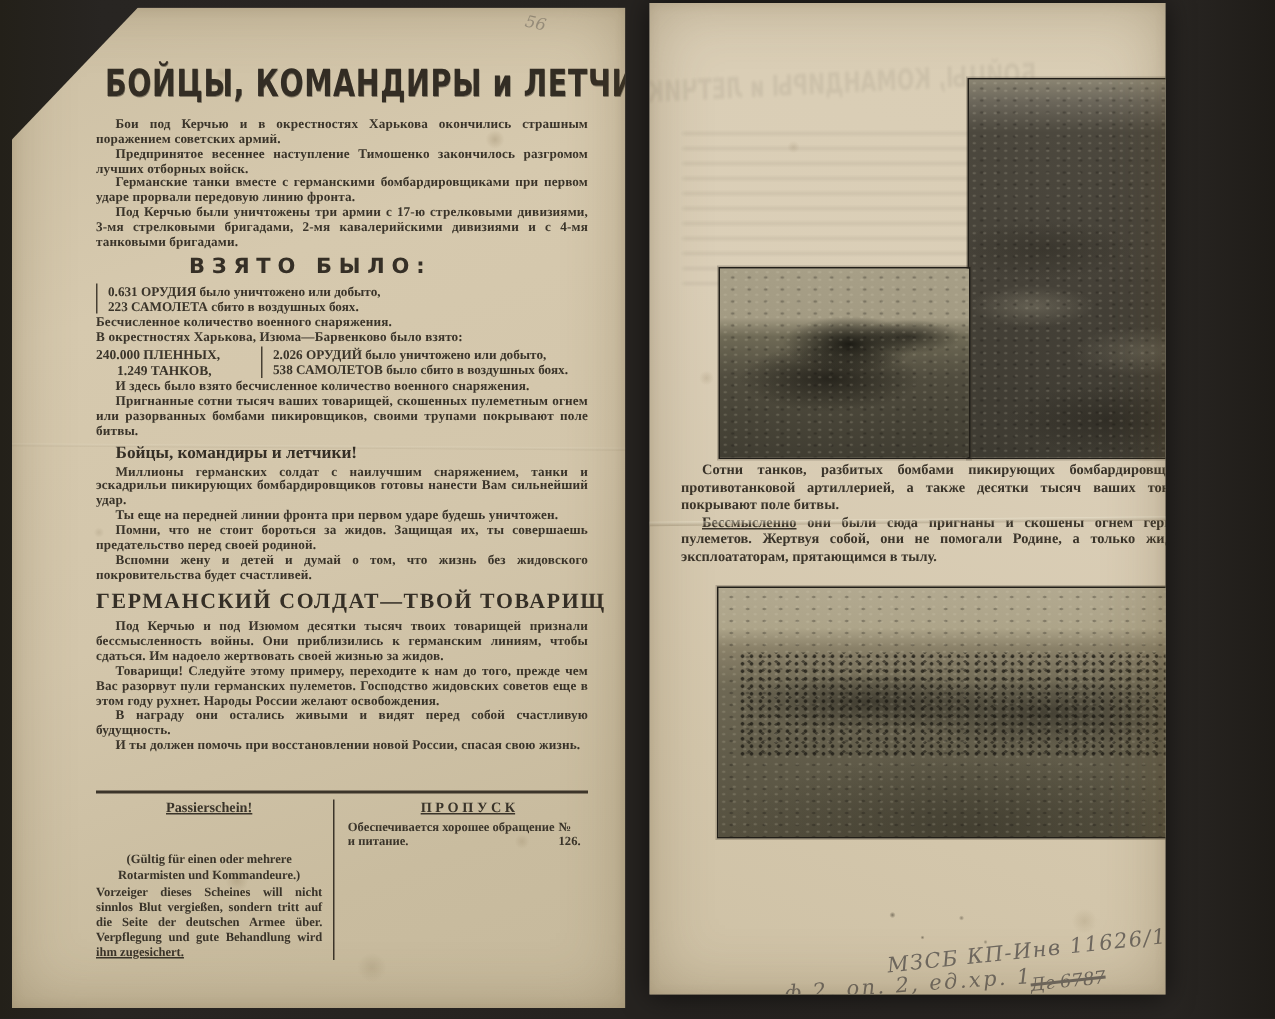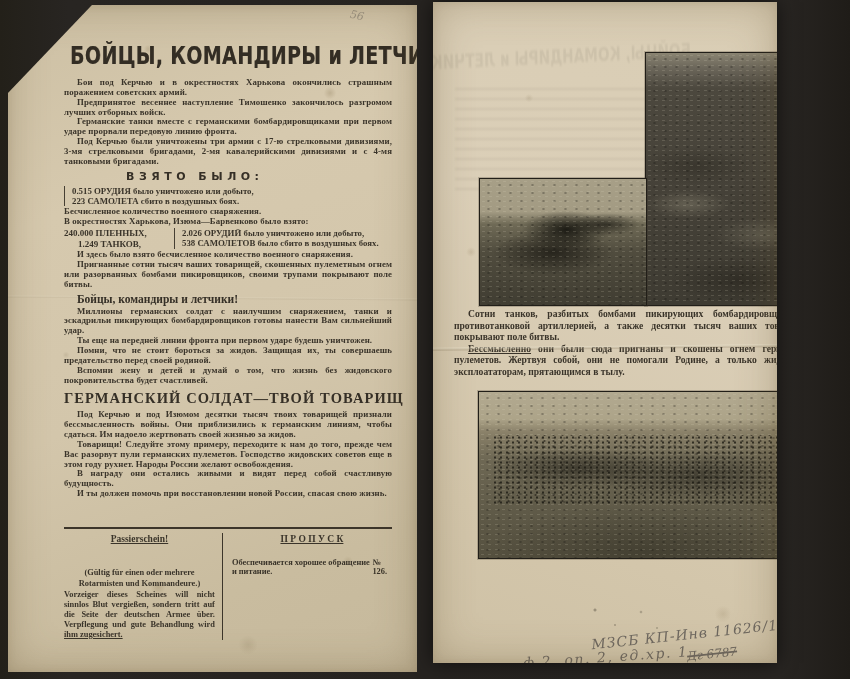--- a/index.html
+++ b/index.html
@@ -41,37 +41,37 @@
 
   
   .lp-content { position:absolute; left:56px; right:25px; top:36px; bottom:32px;
     display:flex; flex-direction:column; }
   .headline { font-family:"DejaVu Sans", sans-serif; font-weight:bold; font-size:25px;
     color:#332d24; white-space:nowrap; transform:scaleX(.76); transform-origin:0 50%;
     letter-spacing:.5px; margin:0 0 8px 6px; text-shadow:.4px .4px 0 rgba(51,45,36,.5); }
   .bt { font-size:8.8px; line-height:1.12; text-align:justify; font-weight:700; margin:0;
     letter-spacing:.1px; }
   .ind { text-indent:13px; }
-  .taken-h { font-family:"DejaVu Sans", sans-serif; font-weight:bold; font-size:11px;
+  .taken-h { font-family:"DejaVu Sans", sans-serif; font-weight:bold; font-size:14px;
     letter-spacing:4.5px; margin:3px 0 2px 62px; color:#352f26; }
   .stats { display:flex; margin:1px 0; }
   .stats .sl { width:110px; flex:none; font-size:9px; font-weight:700; line-height:1.18; }
   .stats .sr { flex:1; border-left:1.4px solid #463f33; padding-left:7px; font-size:8.8px;
     font-weight:700; line-height:1.18; text-align:justify; }
   .stats.b2 .l2 { padding-left:14px; }
   .sub2 { font-size:11.5px; font-weight:700; margin:3px 0 2px; text-indent:13px; color:#352f26; }
   .sub3 { font-size:14.5px; font-weight:700; letter-spacing:1.1px; text-align:center;
     margin:5px 0 3px; white-space:nowrap; color:#352f26; }
   .passbox { margin-top:auto; border-top:2px solid #3c352a; display:flex; padding-top:4px; }
   .pass-de { width:46%; padding-right:7px; }
   .pass-ru { flex:1; border-left:1.4px solid #3c352a; padding-left:9px; }
   .pass-title { text-align:center; font-weight:700; font-size:9.5px; margin:1px 0 2px;text-decoration:underline; }
   .ps { font-size:8.4px; line-height:1.2; text-align:justify; font-weight:700; margin:0; }
   .ps-sub { text-align:center; margin-bottom:1px;margin-top:24px; }
-  .pass-footer { display:flex; justify-content:space-between; margin-top:14px; font-size:8.4px;
+  .pass-footer { display:flex; justify-content:space-between; margin-top:3px; font-size:8.4px;
     font-weight:700; }
   .u { text-decoration:underline; }
   .pencil { position:absolute; font-family:"DejaVu Serif", serif; font-style:italic; color:#6e6860; }
   .hw-56 { left:342px; top:4px; font-size:11px; transform:rotate(12deg); opacity:.55; }
 
   
   .ghost { position:absolute; left:0px; top:42px; width:300px; text-align:center;
     transform:scale(-.72,1) rotate(2deg); opacity:.08; filter:blur(1.1px);
     font-family:"DejaVu Sans", sans-serif; font-weight:bold; font-size:19px;
     white-space:nowrap; color:#3a342a; }
@@ -137,21 +137,21 @@
 
       <p class="bt ind">Бои под Керчью и в окрестностях Харькова окончились страшным поражением советских армий.</p>
       <p class="bt ind">Предпринятое весеннее наступление Тимошенко закончилось разгромом лучших отборных войск.</p>
       <p class="bt ind">Германские танки вместе с германскими бомбардировщиками при первом ударе прорвали передовую линию фронта.</p>
       <p class="bt ind">Под Керчью были уничтожены три армии с 17-ю стрелковыми дивизиями, 3-мя стрелковыми бригадами, 2-мя кавалерийскими дивизиями и с 4-мя танковыми бригадами.</p>
 
       <div class="taken-h">ВЗЯТО БЫЛО:</div>
 
       <div class="stats">
         <div class="sr">
-          <div>0.515 ОРУДИЯ было уничтожено или добыто,</div>
+          <div>0.631 ОРУДИЯ было уничтожено или добыто,</div>
           <div>223 САМОЛЕТА сбито в воздушных боях.</div>
         </div>
       </div>
 
       <p class="bt">Бесчисленное количество военного снаряжения.</p>
       <p class="bt">В окрестностях Харькова, Изюма—Барвенково было взято:</p>
 
       <div class="stats b2">
         <div class="sl">
           <div>240.000 ПЛЕННЫХ,</div>

